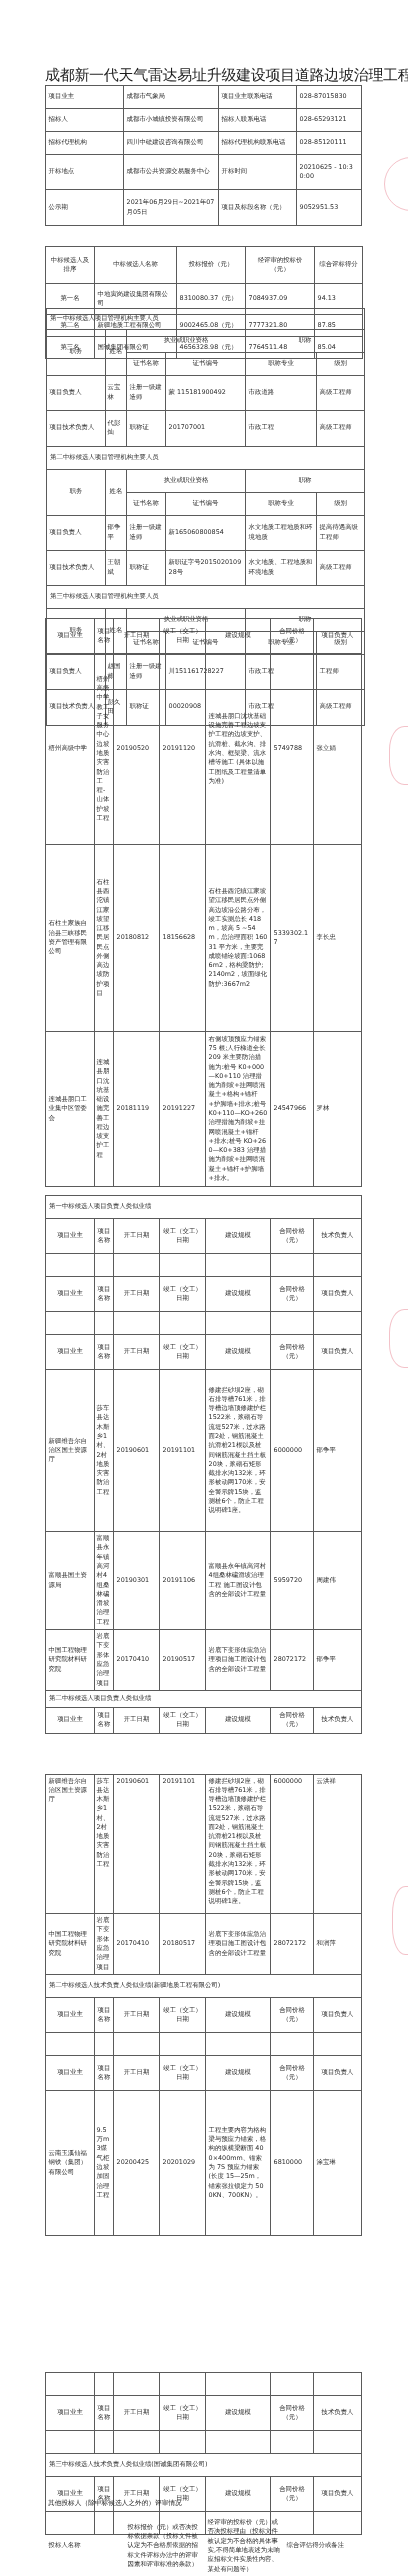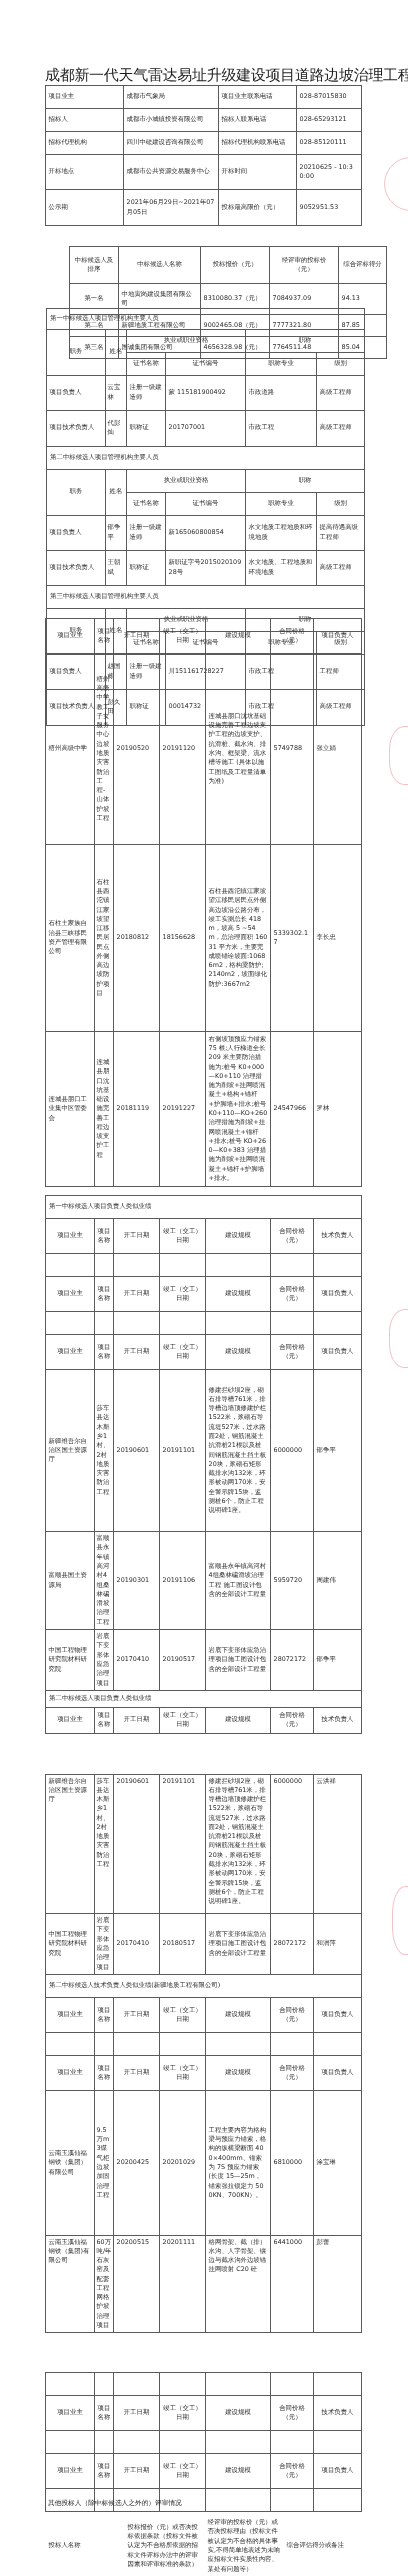--- a/index.html
+++ b/index.html
@@ -49,27 +49,27 @@
   </tr>
   <tr style="height:35px">
     <td>开标地点</td>
     <td>成都市公共资源交易服务中心</td>
     <td>开标时间</td>
     <td>20210625 - 10:30:00</td>
   </tr>
   <tr style="height:36px">
     <td>公示期</td>
     <td>2021年06月29日~2021年07月05日</td>
-    <td>投标最高限价（元）</td>
+    <td>项目及标段名称（元）</td>
     <td>9052951.53</td>
   </tr>
 </tbody>
   </table>
 
-<table class="abs" style="left:45px; top:246px; width:317px;margin-left:24px;">
+<table class="abs" style="left:45px; top:246px; width:317px;">
   <colgroup>
       <col style="width:49px">
       <col style="width:82px">
       <col style="width:69px">
       <col style="width:69px">
       <col style="width:48px">
     </colgroup>
   <tbody>
       <tr style="height:37px">
     <th>中标候选人及排序</th>
@@ -194,21 +194,21 @@
     <td class="narrow">赵国栋</td>
     <td>注册一级建造师</td>
     <td>川151161728227</td>
     <td>市政工程</td>
     <td>工程师</td>
   </tr>
   <tr style="height:36px">
     <td>项目技术负责人</td>
     <td class="narrow">彭久田</td>
     <td>职称证</td>
-    <td>00014732</td>
+    <td>00020908</td>
     <td>市政工程</td>
     <td>高级工程师</td>
   </tr>
 </tbody>
   </table>
 
 <div class="seal" style="left:384px; top:157px; width:52px; height:52px;"></div>
 
 <table class="abs" style="left:45px; top:618px; width:317px;">
   <colgroup>
@@ -426,29 +426,20 @@
   </tr>
   <tr style="height:145px">
     <td>云南玉溪仙福钢铁（集团）有限公司</td>
     <td class="narrow">9.5万m3煤气柜边坡加固治理工程</td>
     <td>20200425</td>
     <td>20201029</td>
     <td>工程主要内容为格构梁与预应力锚索，格构的纵横梁断面 400×400mm、锚索为 7S 预应力锚索(长度 15—25m，锚索张拉锁定力 500KN、700KN）。</td>
     <td>6810000</td>
     <td>涂宝琳</td>
   </tr>
-  <tr style="height:93px">
-    <td style="vertical-align:top">云南玉溪仙福钢铁（集团)有限公司</td>
-    <td class="narrow" style="vertical-align:top">60万吨/年石灰窑及配套工程网格护坡治理项目</td>
-    <td style="vertical-align:top">20200515</td>
-    <td style="vertical-align:top">20201111</td>
-    <td style="vertical-align:top">格网骨架、截（排）水沟、人字骨架、镶边与截水沟外边坡锚挂网喷射 C20 砼</td>
-    <td style="vertical-align:top">6441000</td>
-    <td style="vertical-align:top">彭蕾</td>
-  </tr>
 </tbody>
   </table>
 
 <div class="seal" style="left:392px; top:1886px; width:31px; height:67px; border-radius:40%;"></div>
 
 <table class="abs" style="left:45px; top:2372px; width:317px;">
   <colgroup>
       <col style="width:49px">
       <col style="width:19px">
       <col style="width:46px">
@@ -477,20 +468,23 @@
     <th>技术负责人</th>
   </tr>
   <tr style="height:23px">
         <td></td>
         <td></td>
         <td></td>
         <td></td>
         <td></td>
         <td></td>
         <td></td>
+      </tr>
+  <tr class="sec" style="height:23px">
+        <td colspan="7">第三中标候选人技术负责人类似业绩(国诚集团有限公司)</td>
       </tr>
   <tr style="height:35px">
     <th>项目业主</th>
     <th class="narrow">项目名称</th>
     <th>开工日期</th>
     <th>竣工（交工）日期</th>
     <th>建设规模</th>
     <th>合同价格（元）</th>
     <th>项目负责人</th>
   </tr>

